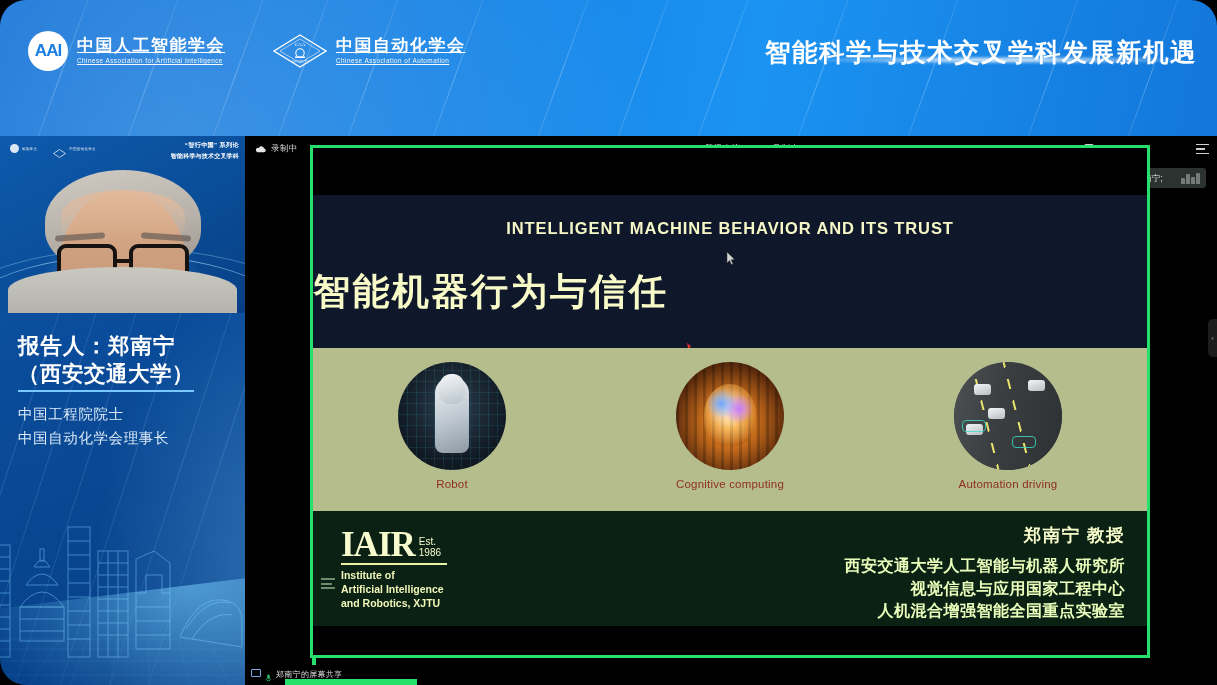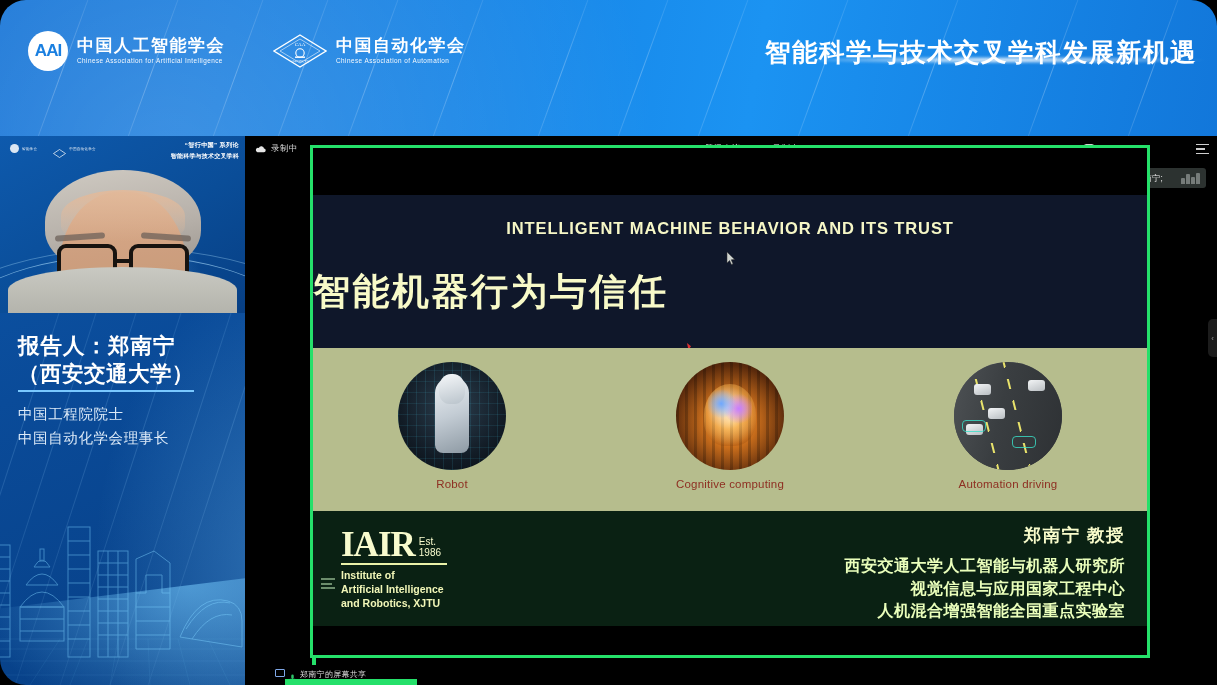--- a/index.html
+++ b/index.html
@@ -33,21 +33,21 @@
 
   .logos { position: absolute; left: 28px; top: 31px; display: flex; align-items: center; gap: 48px; }
   .logo-blk { display: flex; align-items: center; gap: 9px; }
   .caai-mark {
     width: 40px; height: 40px; border-radius: 50%; background: #fff;
     display: flex; align-items: center; justify-content: center;
     color: #1a7fe0; font-weight: bold; font-size: 17px; letter-spacing: -1px;
     font-family: "Liberation Sans", sans-serif;
   }
   .caa-mark { width: 54px; height: 34px; position: relative; }
-  .logo-txt { color: #fff; line-height: 1; }
+  .logo-txt { color: #fff; line-height: 1; text-decoration: underline; }
   .logo-cn { font-size: 17px; font-weight: bold; letter-spacing: 1.5px; white-space: nowrap; }
   .logo-en { font-size: 6.4px; letter-spacing: .45px; margin-top: 4px; white-space: nowrap; opacity: .95; }
 
   .banner-title { position: absolute; right: 20px; top: 26px; text-align: right; color: #fff; }
   .bt-row1 { font-size: 23px; font-weight: bold; letter-spacing: 1.5px; display: flex; align-items: center; justify-content: flex-end; gap: 10px; white-space: nowrap; }
   .bt-row1 .series { letter-spacing: 3px; }
   .pill {
     border: 1.5px solid rgba(255,255,255,.92); border-radius: 11px;
     padding: 1px 9px 2px; font-size: 15px; font-weight: bold; letter-spacing: 1px;
   }
@@ -238,21 +238,21 @@
   .fr-line { color: #eaffbb; font-size: 16px; font-weight: bold; letter-spacing: .5px; line-height: 1.42; white-space: nowrap; }
   .fr-lines { margin-top: 8px; }
   .list-ico { position: absolute; left: 8px; top: 67px; width: 14px; height: 11px; display: flex; flex-direction: column; justify-content: space-between; }
   .list-ico i { display: block; height: 2px; background: #6c8d6c; }
   .list-ico i:nth-child(1) { width: 100%; } .list-ico i:nth-child(2) { width: 78%; } .list-ico i:nth-child(3) { width: 100%; }
 
   .cursor-arrow { position: absolute; left: 413px; top: 104px; width: 9px; height: 13px; }
   .cursor-dot { position: absolute; left: 374px; top: 195px; width: 4px; height: 7px; background: #d33; clip-path: polygon(0 0, 100% 45%, 35% 100%); }
 
   .meet-bottombar { position: absolute; left: 0; bottom: 0; width: 972px; height: 20px; background: #000; }
-  .mbb-left { position: absolute; left: 6px; top: 4px; display: flex; align-items: flex-start; gap: 4px; margin-left: 24px; }
+  .mbb-left { position: absolute; left: 6px; top: 4px; display: flex; align-items: flex-start; gap: 4px; }
   .scr-ico { width: 10px; height: 8px; border: 1.3px solid #7fa8e8; border-radius: 1px; position: relative; }
   .mbb-txt { color: #dedede; font-size: 8px; letter-spacing: .3px; white-space: nowrap; }
   .green-bar { position: absolute; left: 40px; bottom: 0; width: 132px; height: 6px; background: #25e06a; }
   .green-tick { position: absolute; left: 67px; bottom: 20px; width: 4px; height: 9px; background: #25e06a; }
 </style>
 </head>
 <body>
 
 <div id="stage">
 

